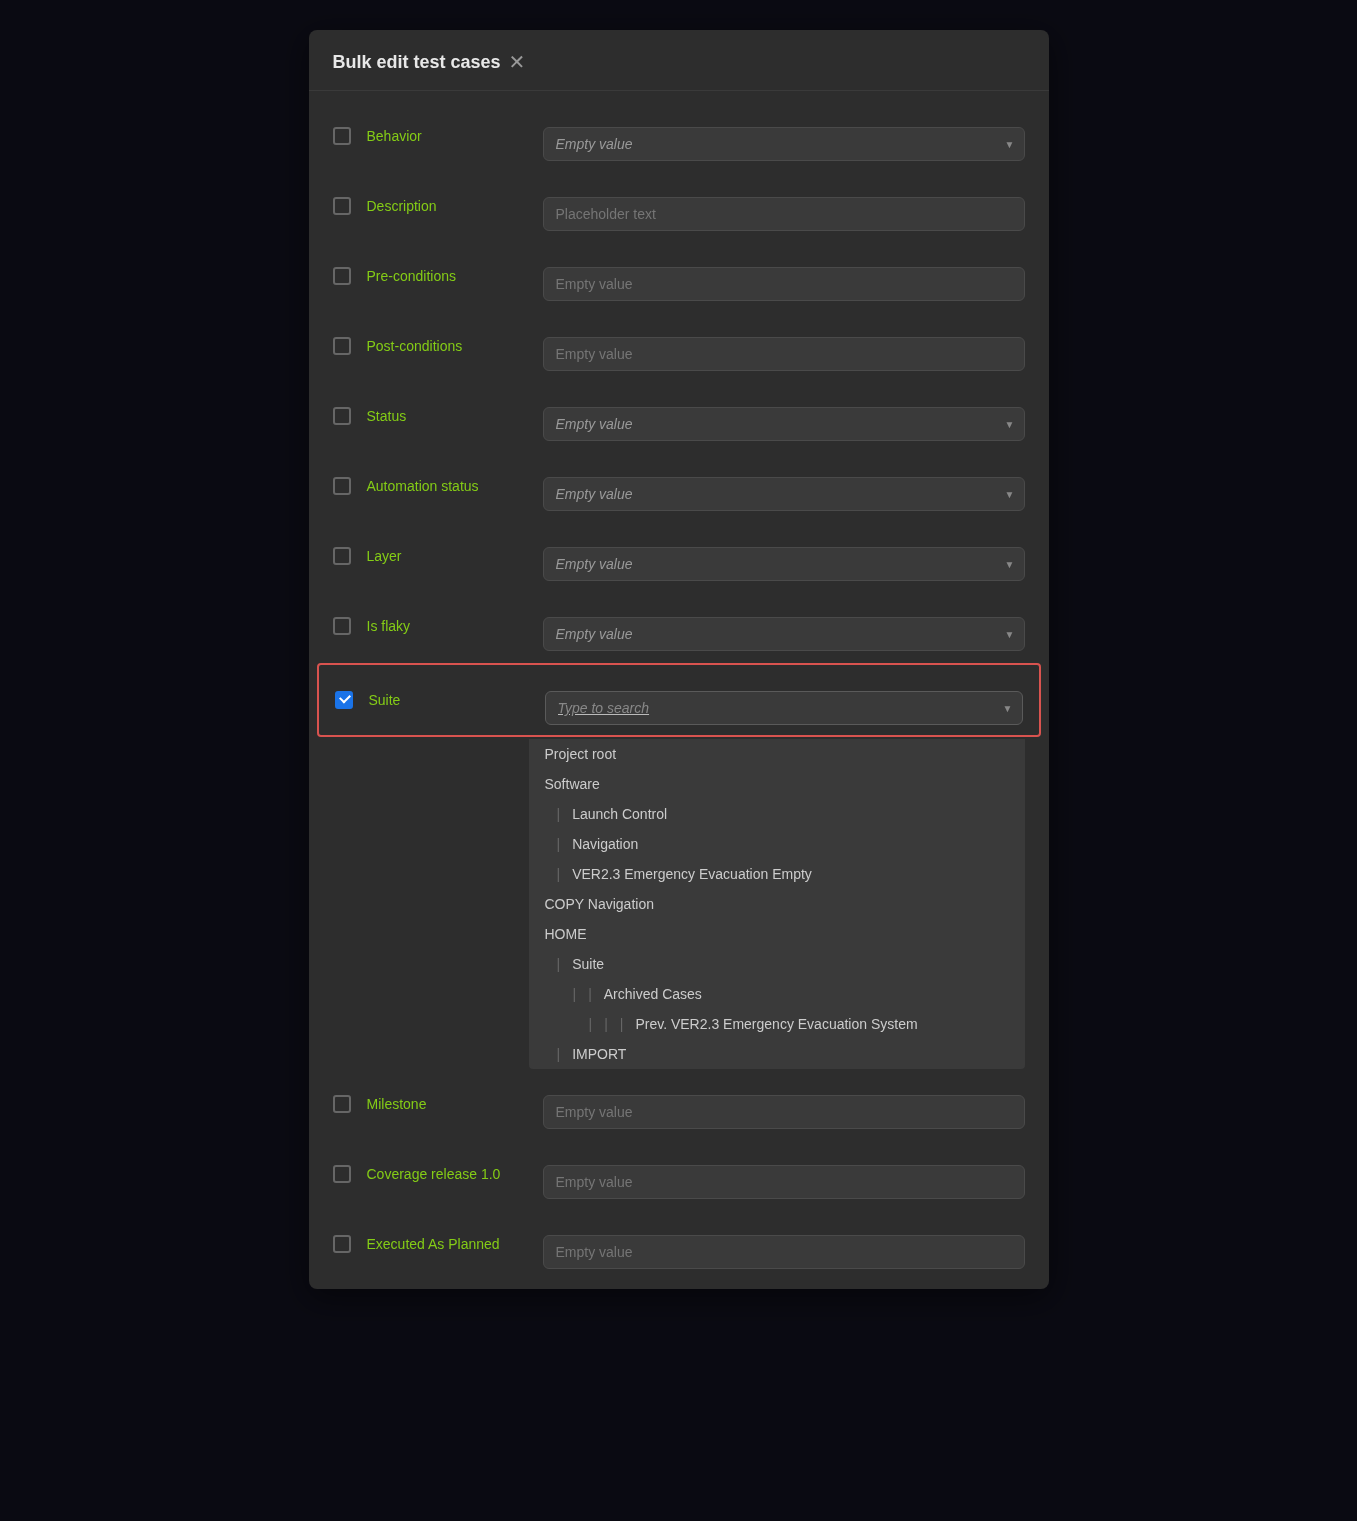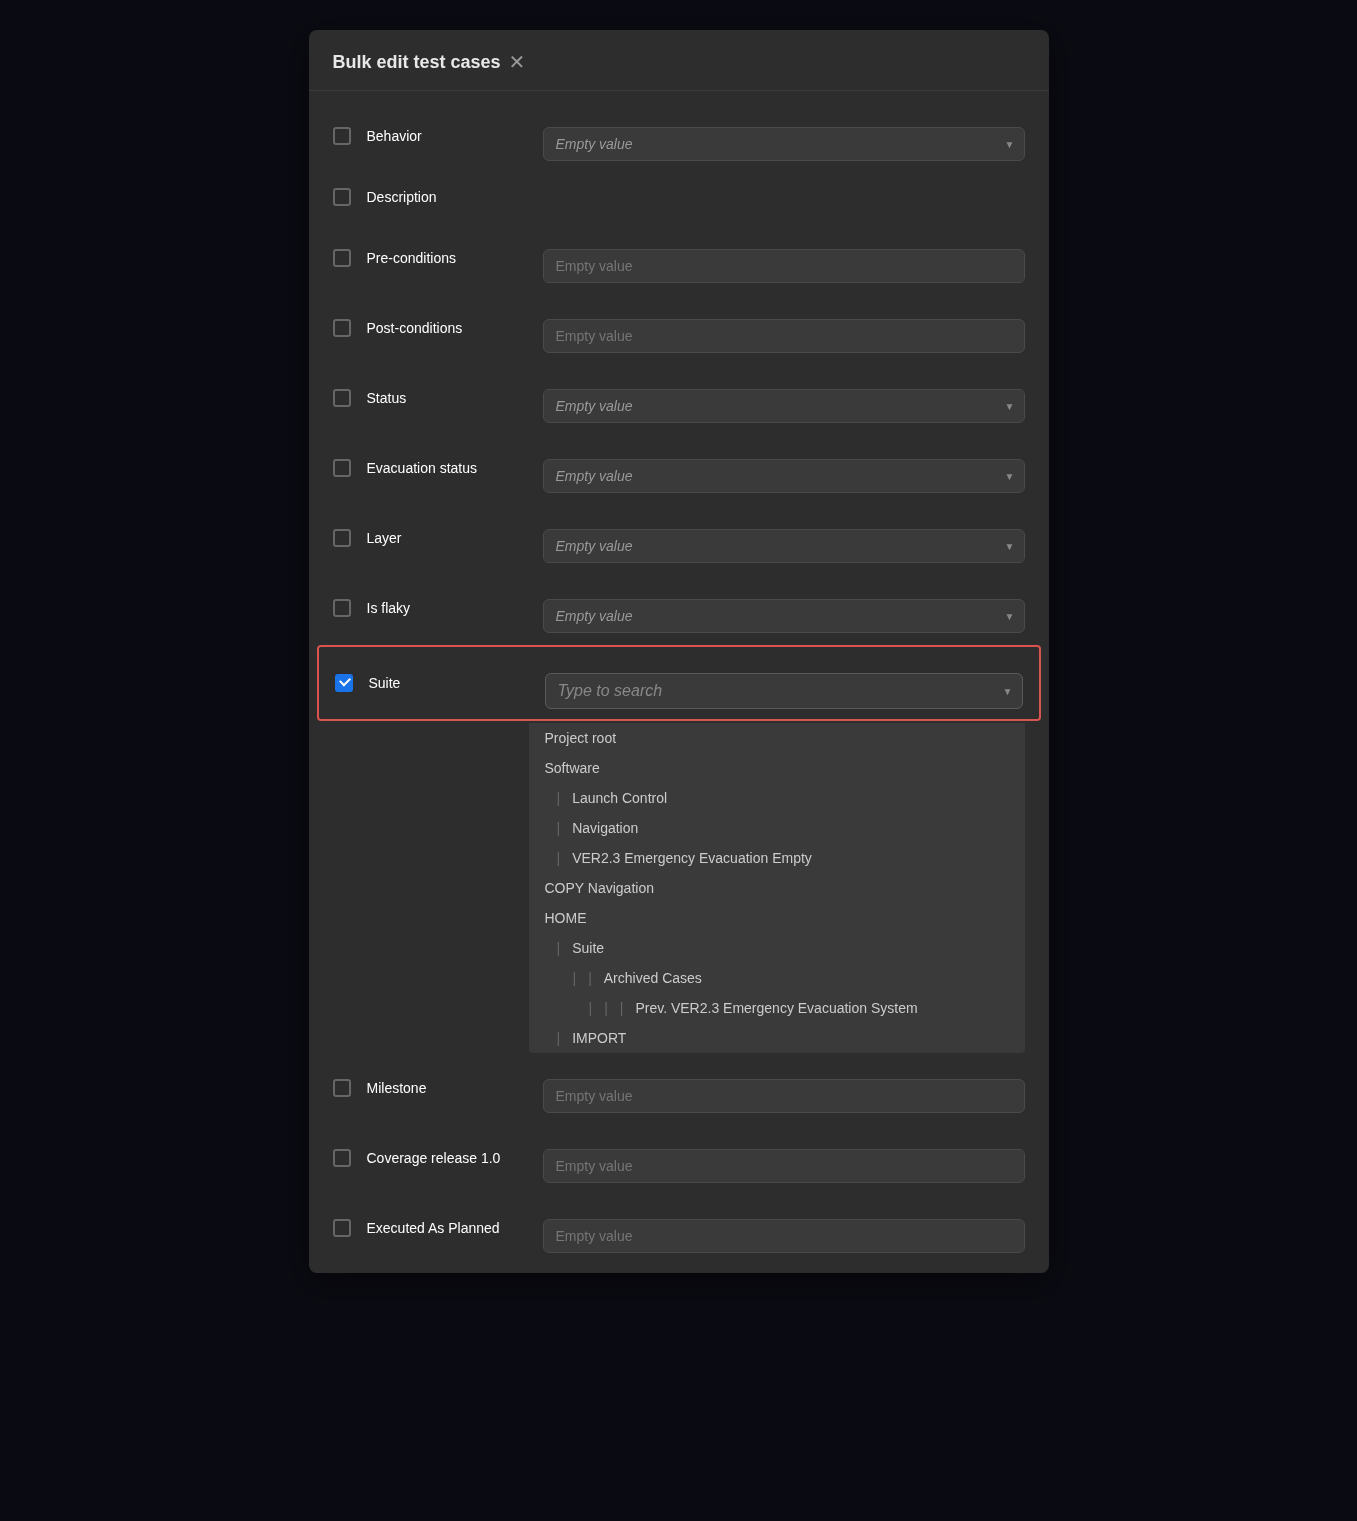--- a/index.html
+++ b/index.html
@@ -97,21 +97,21 @@
       position: absolute;
       left: 3px;
       top: 1px;
       width: 8px;
       height: 5px;
       border-left: 2px solid #fff;
       border-bottom: 2px solid #fff;
       transform: rotate(-45deg);
     }
     .field-label {
-      color: #ffffff;
+      color: #84cc16;
       font-size: 14px;
       font-weight: 500;
       width: 160px;
       flex-shrink: 0;
     }
     .field-control {
       flex: 1;
       margin-top: 16px;
     }
     .select-control {
@@ -155,22 +155,23 @@
       position: relative;
       width: 100%;
     }
     .search-input {
       width: 100%;
       background: #3a3a3a;
       border: 1px solid #5a5a5a;
       border-radius: 6px;
       padding: 8px 32px 8px 12px;
       color: #bbb;
-      font-size: 16px;
+      font-size: 14px;
       outline: none;
+      text-decoration: underline;
     }
     .search-input::placeholder { color: #888; font-style: italic; }
     .search-input-wrapper::after {
       content: '▼';
       position: absolute;
       right: 10px;
       top: 50%;
       transform: translateY(-50%);
       color: #888;
       font-size: 10px;
@@ -224,20 +225,23 @@
             </select>
           </div>
         </div>
       </div>
 
       <div class="form-row">
         <div class="checkbox-wrap">
           <input type="checkbox" class="checkbox" style="">
         </div>
         <span class="field-label">Description</span>
+        <div class="field-control">
+          <input type="text" class="text-input" placeholder="Placeholder text" style="">
+        </div>
       </div>
 
       <div class="form-row">
         <div class="checkbox-wrap">
           <input type="checkbox" class="checkbox" style="">
         </div>
         <span class="field-label">Pre-conditions</span>
         <div class="field-control">
           <input type="text" class="text-input" placeholder="Empty value" style="">
         </div>
@@ -264,21 +268,21 @@
               <option>Empty value</option>
             </select>
           </div>
         </div>
       </div>
 
       <div class="form-row">
         <div class="checkbox-wrap">
           <input type="checkbox" class="checkbox" style="">
         </div>
-        <span class="field-label">Evacuation status</span>
+        <span class="field-label">Automation status</span>
         <div class="field-control">
           <div class="select-wrapper">
             <select class="select-control">
               <option>Empty value</option>
             </select>
           </div>
         </div>
       </div>
 
       <div class="form-row">

